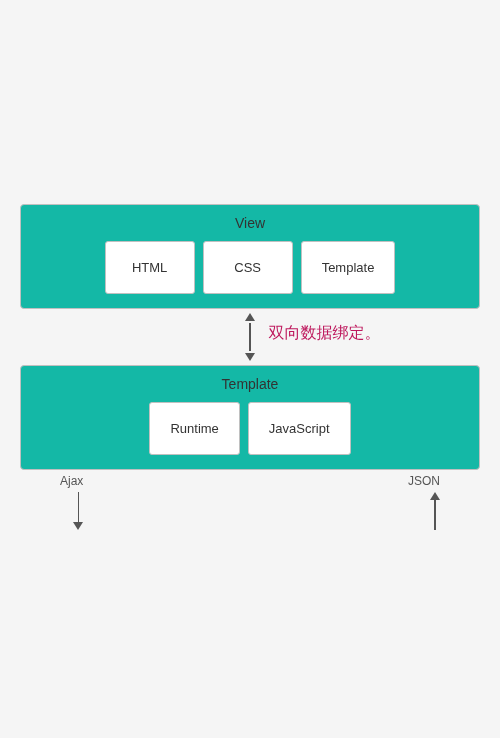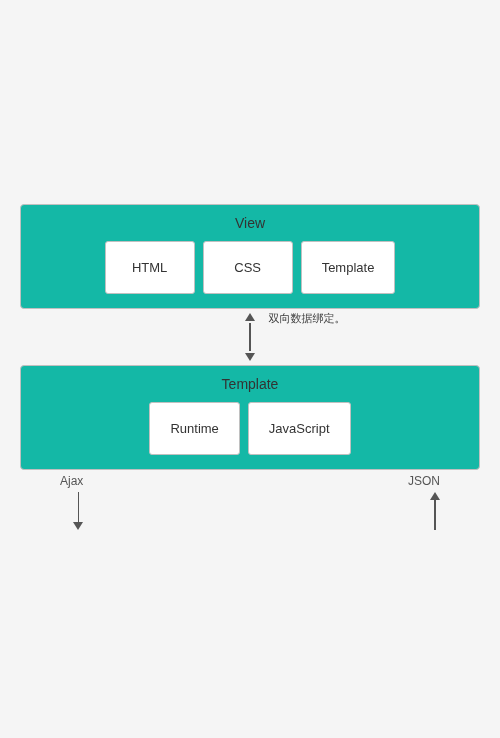--- a/index.html
+++ b/index.html
@@ -206,21 +206,21 @@
   </div>
 
   <div class="arrow-section">
     <div class="arrow-center">
       <div style="display:flex;flex-direction:column;align-items:center;height:100%;justify-content:center;position:relative;width:100%;">
         <div style="position:absolute;top:4px;left:50%;transform:translateX(-50%);display:flex;flex-direction:column;align-items:center;height:48px;justify-content:space-between;">
           <div class="arrow-up"></div>
           <div class="shaft-line" style="height:28px;"></div>
           <div class="arrow-down"></div>
         </div>
-        <div style="position:absolute;top:2px;left:54%;font-size:11px;color:#404040;">双向数据绑定。</div>
+        <div style="position:absolute;top:14px;left:54%;font-size:16px;color:#be185d;">双向数据绑定。</div>
       </div>
     </div>
   </div>
 
   <div class="layer-box">
     <div class="layer-title">Template</div>
     <div class="layer-items">
       <div class="layer-item">Runtime</div>
       <div class="layer-item">JavaScript</div>
     </div>

